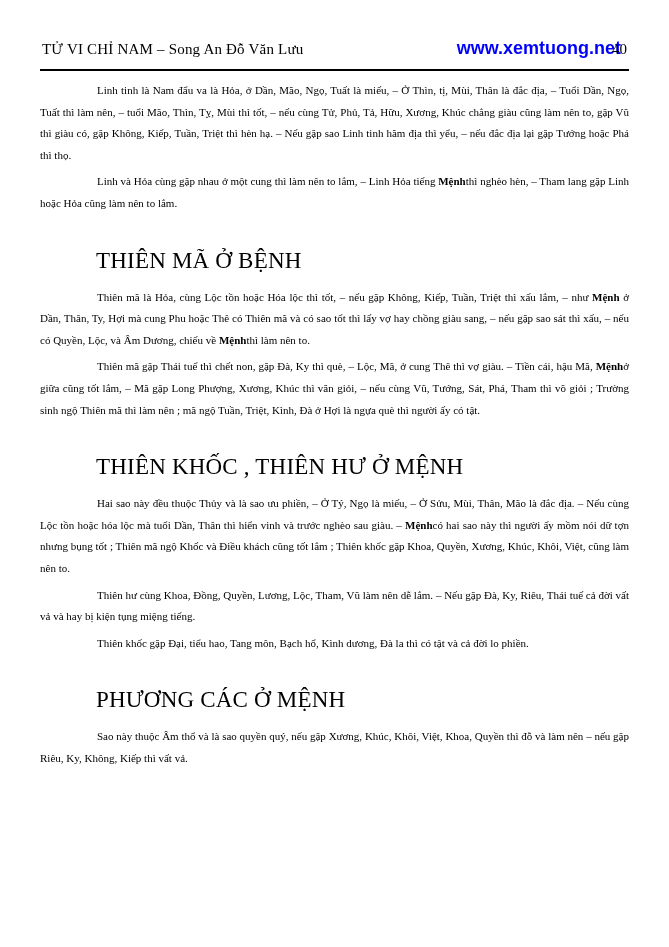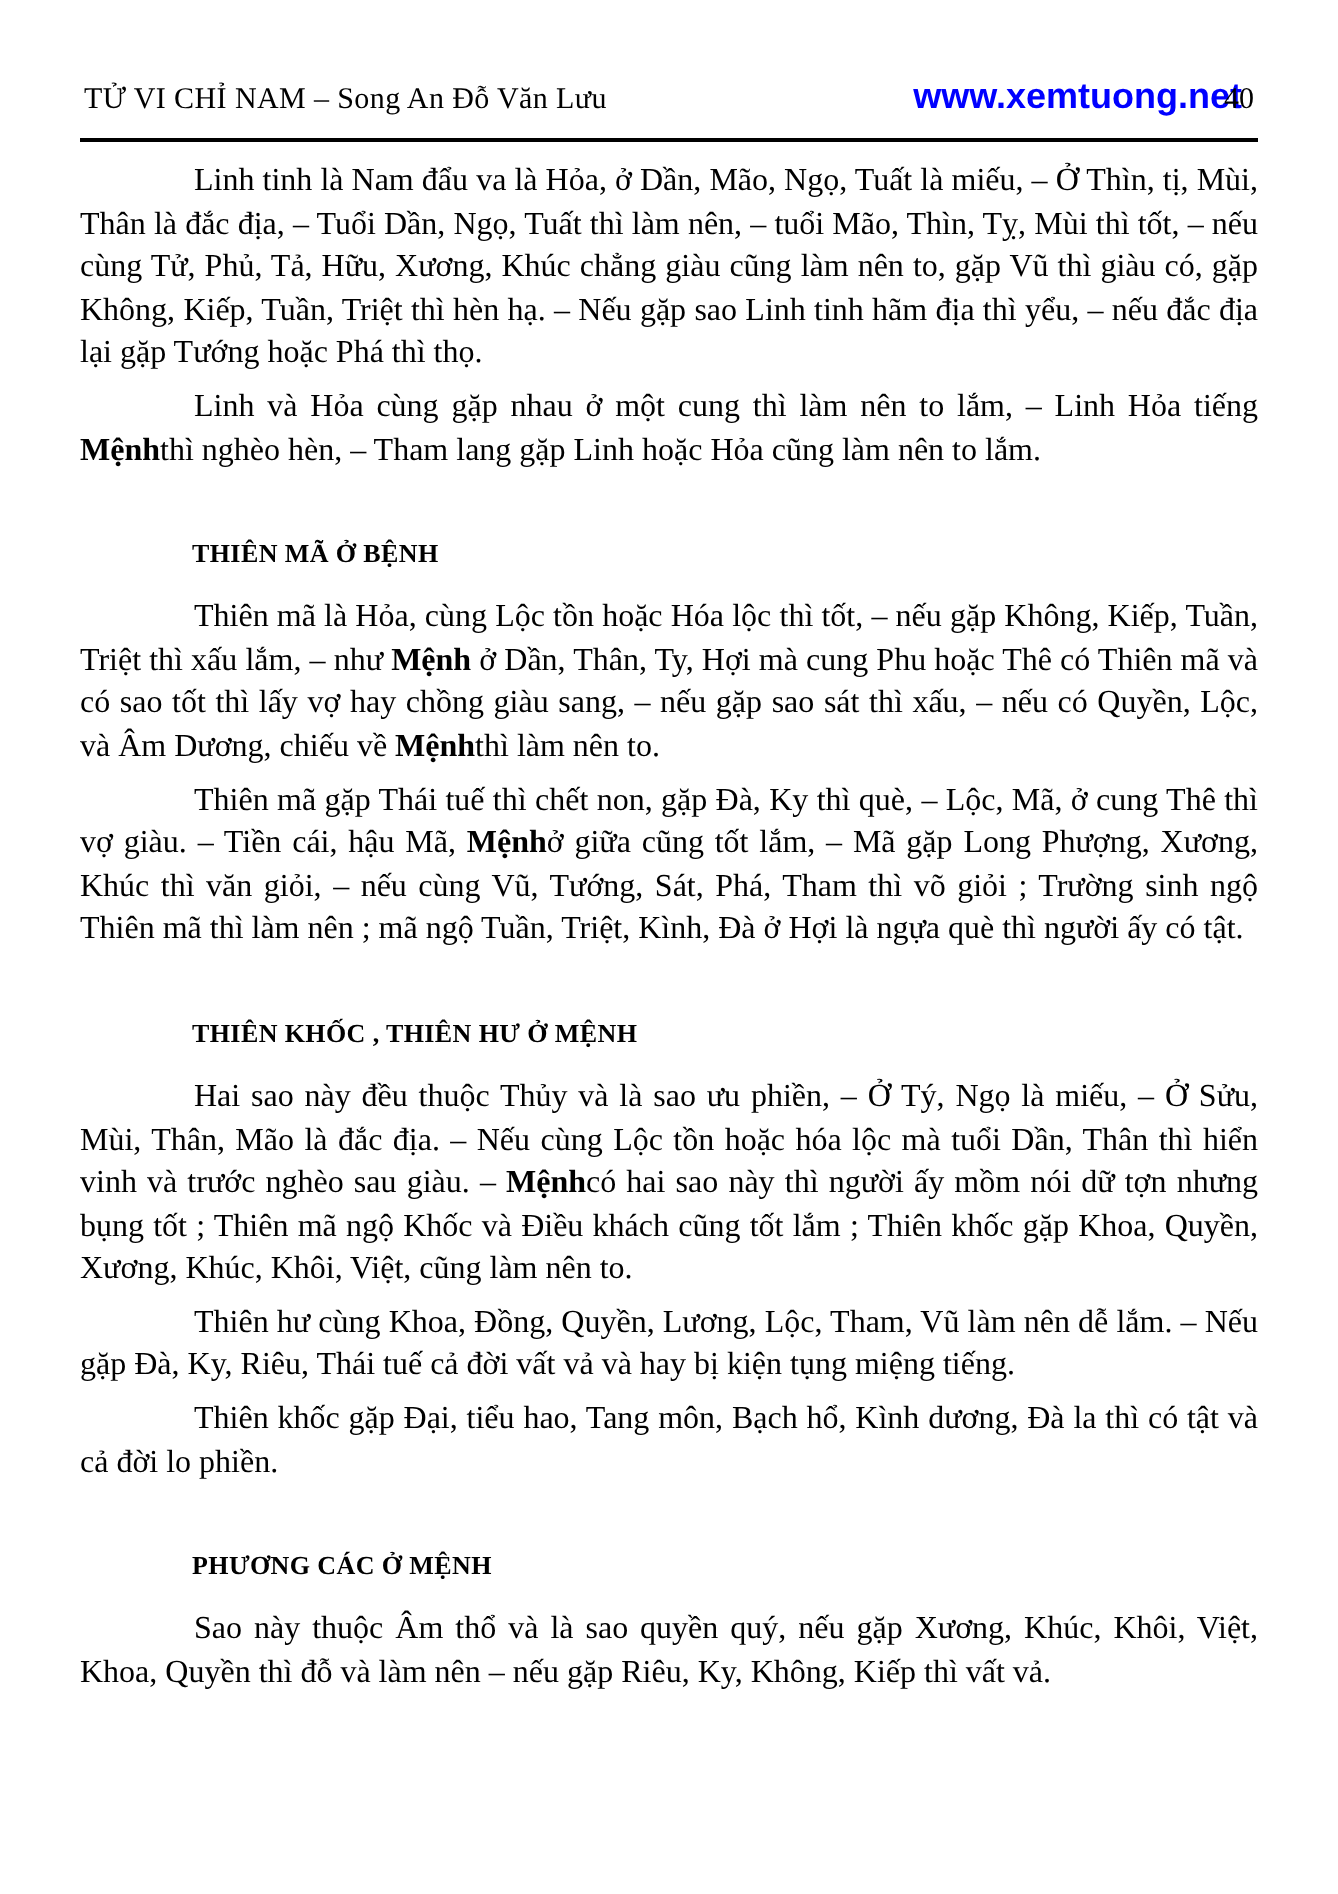--- a/index.html
+++ b/index.html
@@ -37,30 +37,30 @@
     color: #0000ff;
     cursor: pointer;
   }
   .page-number {
     font-size: 15px;
     color: #000000;
     margin-left: -9px;
   }
   .content { padding-top: 9px; }
   .para {
-    font-size: 16px;
+    font-size: 11px;
     line-height: 21.6px;
     text-align: justify;
     text-indent: 57px;
     margin: 0 0 5px 0;
   }
   .para b { font-weight: 700; }
   .sec-heading {
-    font-weight: 700;
-    font-size: 13px;
+    font-weight: 400;
+    font-size: 23px;
     letter-spacing: 0.2px;
     margin: 33px 0 13px 56px;
   }
   .section { margin: 0; }
 </style>
 </head>
 <body>
 
 <div class="page">
 

